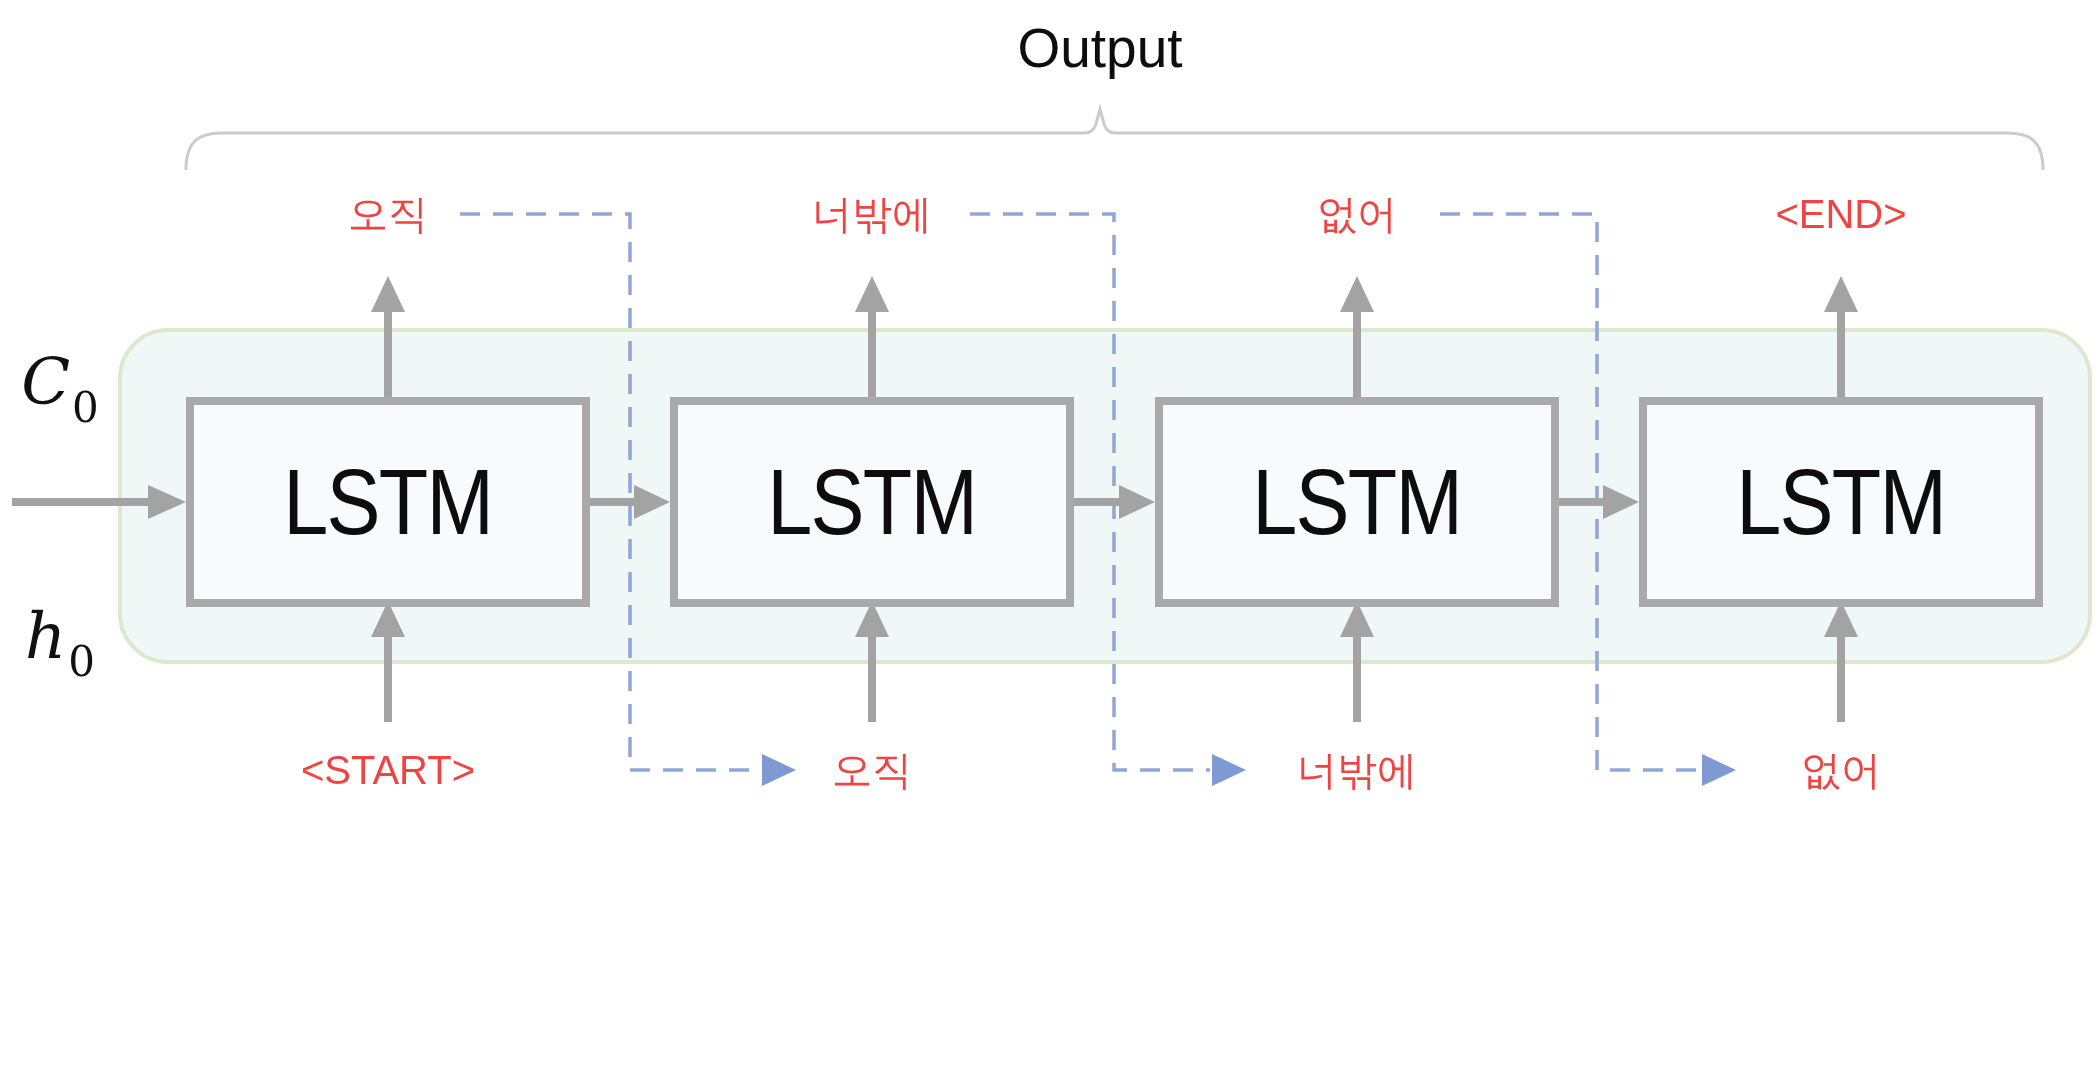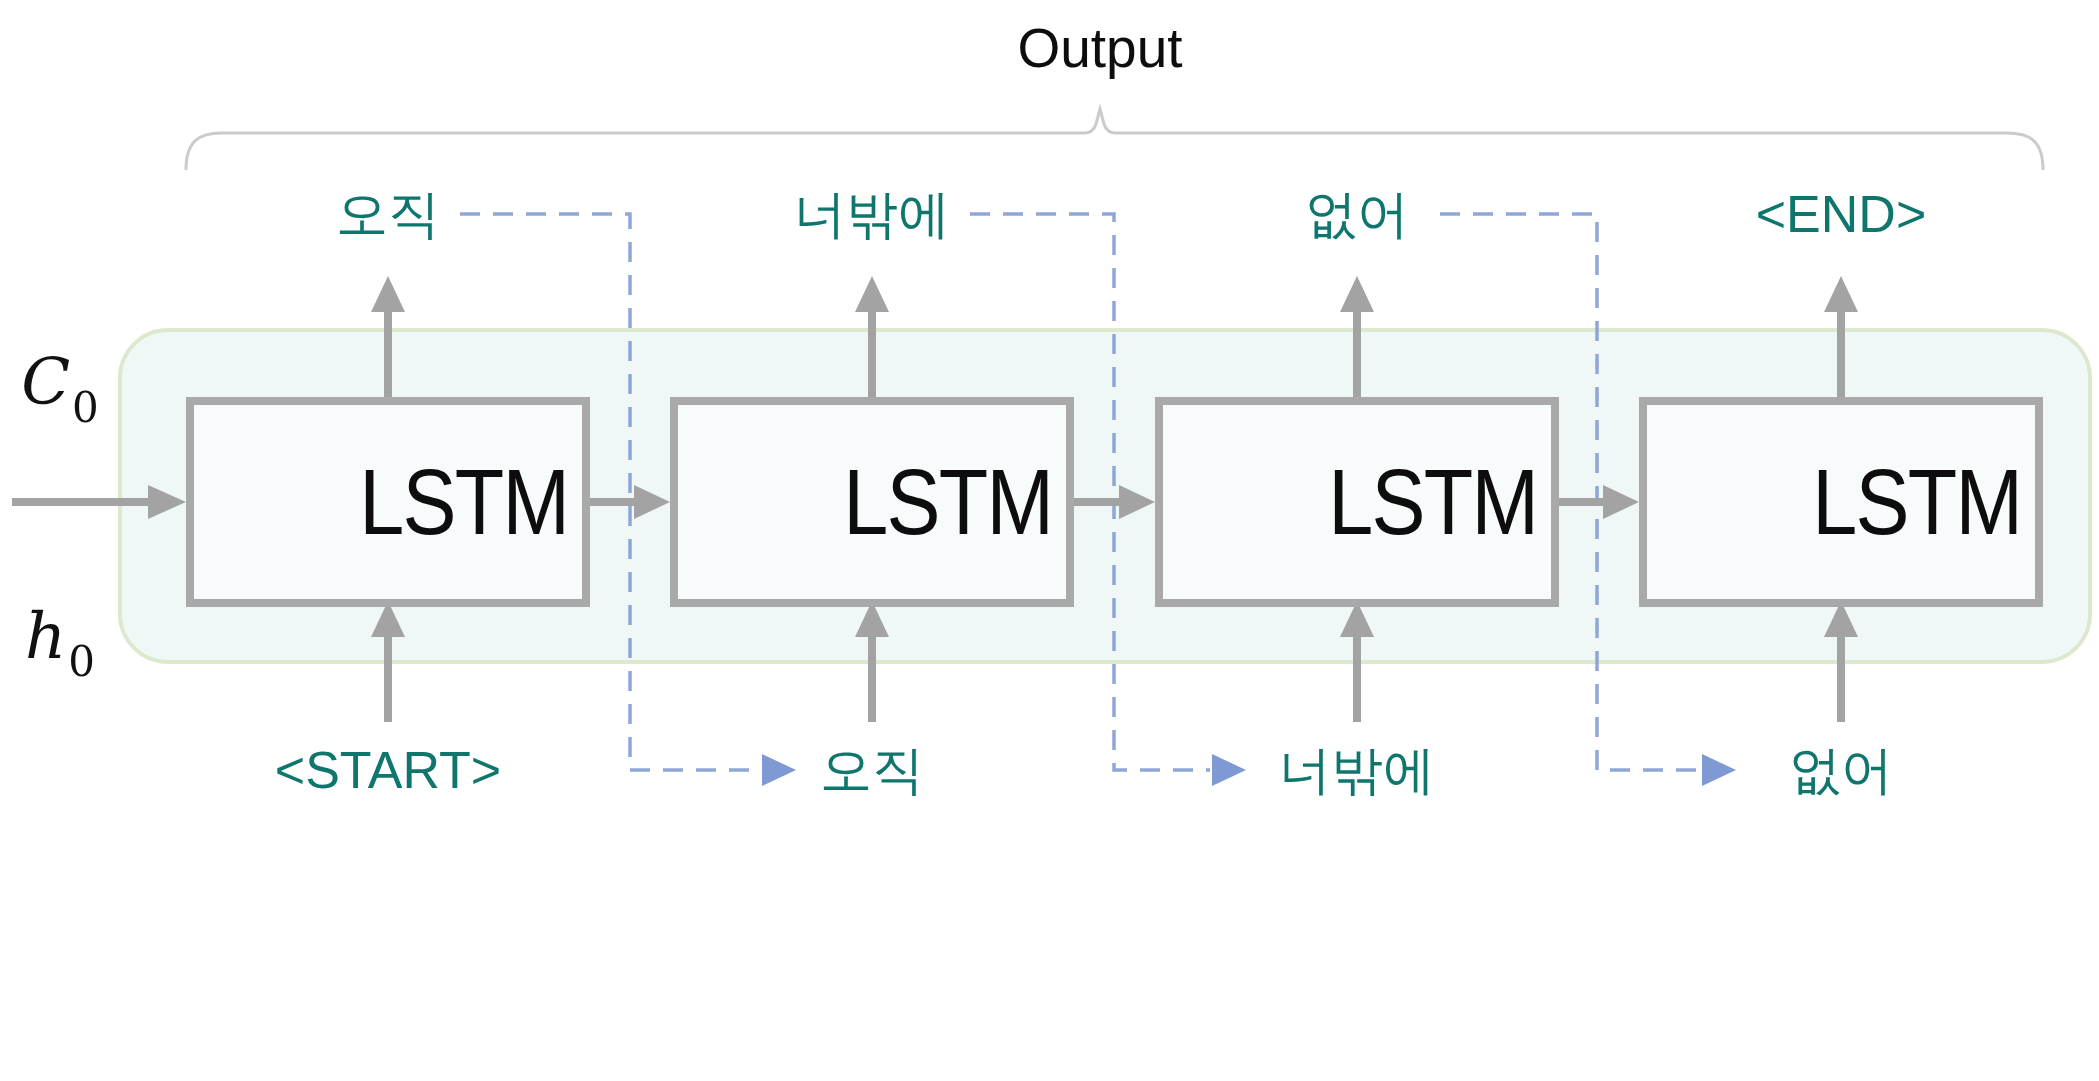--- a/index.html
+++ b/index.html
@@ -10,30 +10,30 @@
     font-family:"Liberation Sans", sans-serif;
     overflow:hidden;
   }
   .layer{position:absolute;left:0;top:0;width:2099px;height:1081px;}
   .lstm-box{
     position:absolute;
     top:397px;width:404px;height:210px;
     box-sizing:border-box;
     border:8px solid #a9a9a9;
     background:#f8fbfc;
-    display:flex;align-items:center;justify-content:flex-end;
+    display:flex;align-items:center;justify-content:center;
     z-index:3;
   }
   .lstm-box span{
     font-size:92px;letter-spacing:-2px;color:#0d0d0d;line-height:1;
     transform:scaleX(.88);
   }
   .token{
     position:absolute;width:500px;text-align:center;
-    font-size:52px;line-height:60px;color:#0f766e;z-index:4;
+    font-size:40px;line-height:60px;color:#ef4444;z-index:4;
     white-space:nowrap;
   }
   .out-token{top:184px;}
   .in-token{top:740px;}
   .big-title{
     position:absolute;width:700px;text-align:center;color:#0d0d0d;z-index:4;
   }
   .state-label{
     position:absolute;width:160px;text-align:center;z-index:4;
     font-family:"DejaVu Serif", serif;font-style:italic;

